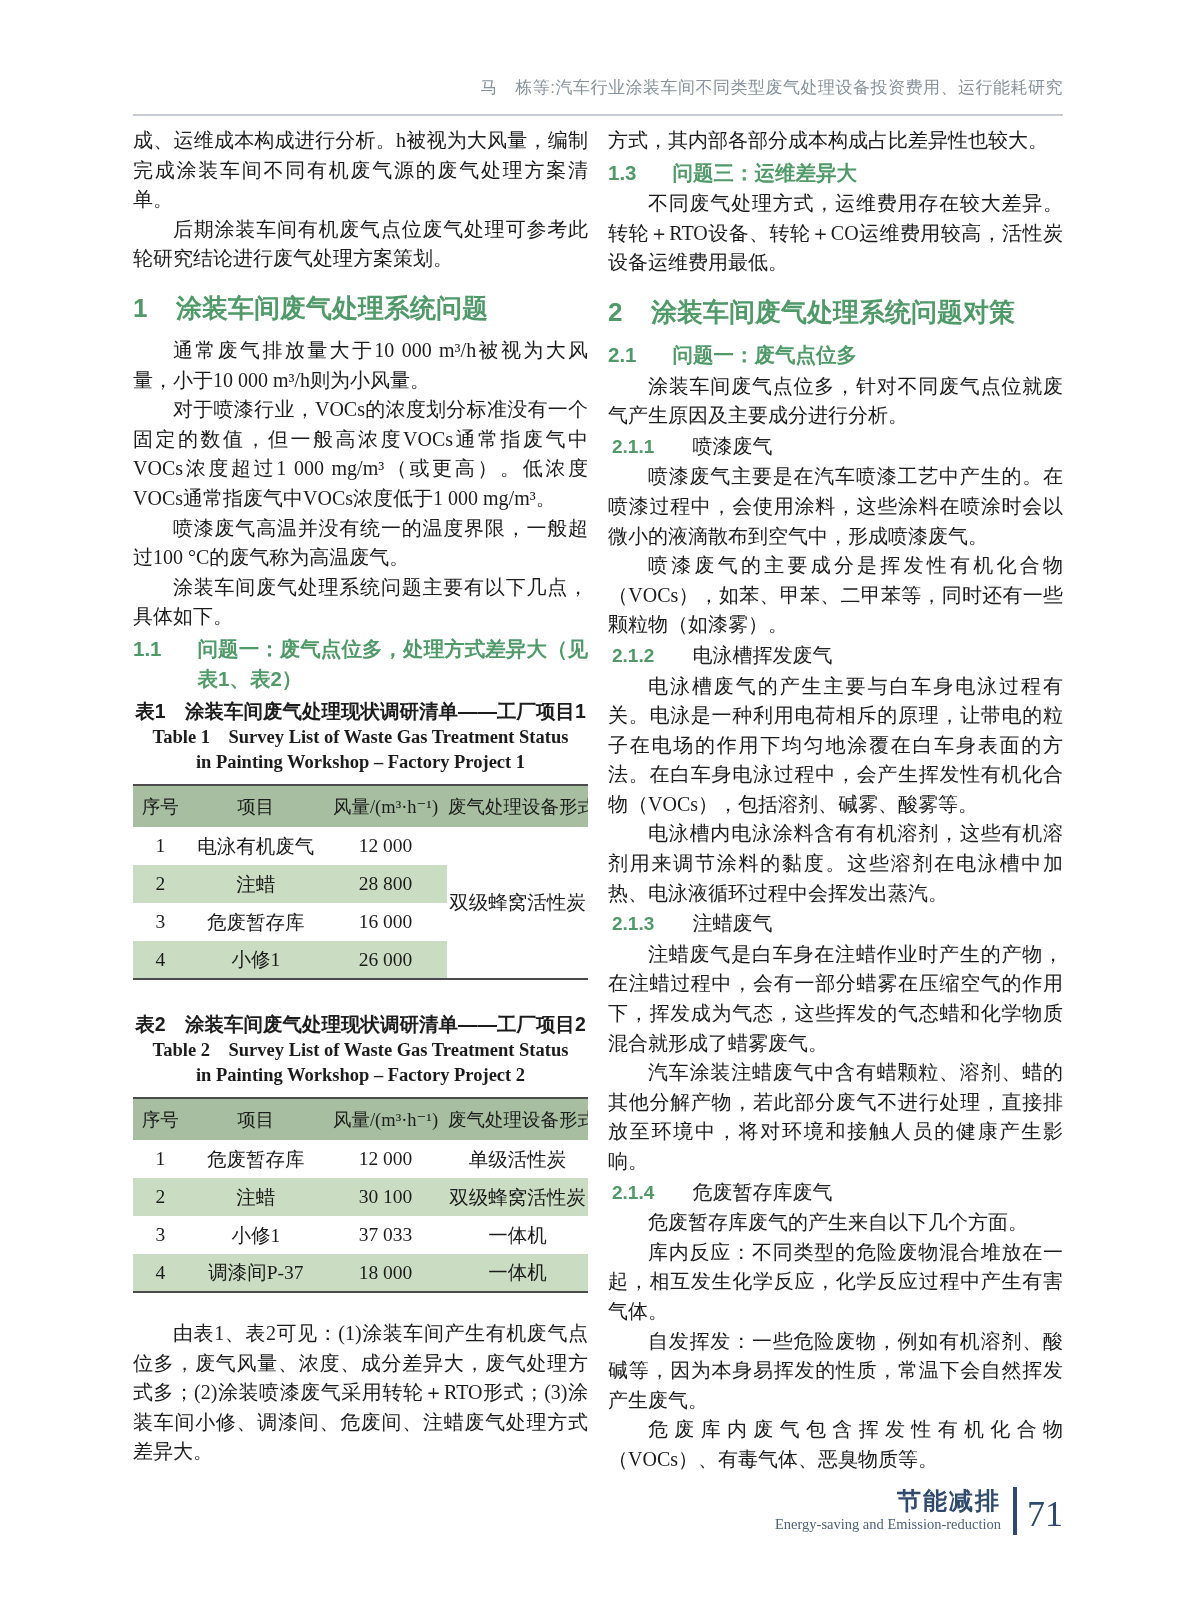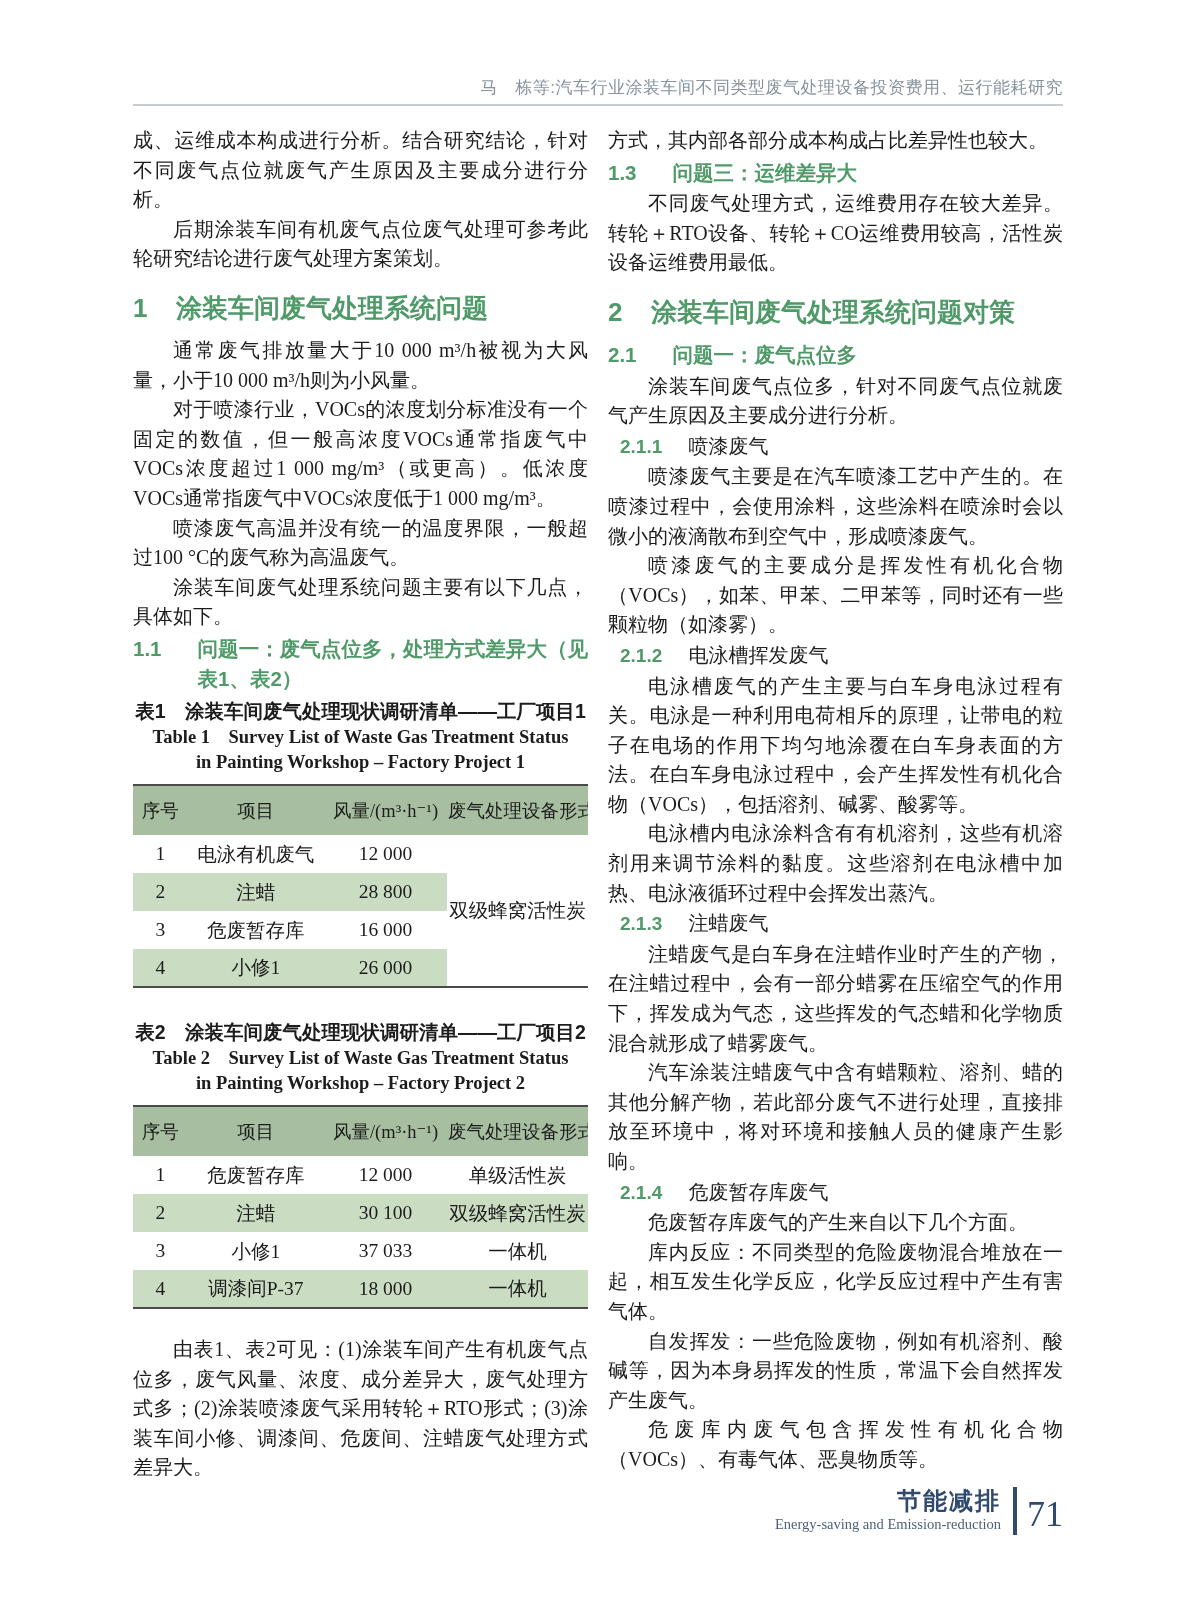--- a/index.html
+++ b/index.html
@@ -8,21 +8,21 @@
     position:relative; width:1187px; height:1600px; background:#ffffff;
     margin:0 auto; overflow:hidden;
     font-family:"Liberation Serif","DejaVu Serif",serif;
     color:#1c1c1c;
   }
   
   .running-header {
     position:absolute; top:76px; left:133px; right:124px;
     text-align:right; font-family:"Liberation Sans","DejaVu Sans",sans-serif;
     font-size:17px; color:#87929c; letter-spacing:.5px;
-    padding-bottom:5px; border-bottom:2px solid #c6ccd2;
+    padding-bottom:15px; border-bottom:2px solid #c6ccd2;
   }
   
   .columns {
     position:absolute; top:126px; left:133px; right:124px;
     display:flex; gap:20px; height:1350px; overflow:hidden;
   }
   .col { flex:1 1 0; min-width:0; }
   
   .p {
     font-size:20px; line-height:29.6px; text-align:justify;
@@ -41,21 +41,21 @@
   .h2 {
     display:flex; color:#4f9a68;
     font-family:"Liberation Sans","DejaVu Sans",sans-serif;
     font-weight:bold; font-size:20.5px; line-height:29.6px;
     margin:2px 0 2px 0; text-align:justify;
   }
   .h2 .num { flex:0 0 3.15em; }
   .h2 .txt { flex:1 1 auto; }
   
   .h3 {
-    display:flex; font-size:20px; line-height:29.6px; margin:1px 12px;
+    display:flex; font-size:20px; line-height:29.6px; margin:1px 4px;gap:12px;
   }
   .h3 .num {
     flex:0 0 3.6em; color:#4f9a68; font-weight:bold;
     font-family:"Liberation Sans","DejaVu Sans",sans-serif; font-size:19px;
   }
   .h3 .txt { color:#222; }
   
   .tbl-caption-zh {
     font-family:"Liberation Sans","DejaVu Sans",sans-serif;
     font-weight:bold; font-size:19.5px; line-height:26px;
@@ -66,21 +66,21 @@
     text-align:center; margin:1px auto 9px auto; max-width:430px;
   }
   table.data {
     width:100%; border-collapse:collapse; table-layout:fixed;
     border-top:2px solid #4b4b4b; border-bottom:2px solid #4b4b4b;
     font-size:19.5px;
   }
   table.data th {
     background:#a7bfa0; font-weight:normal; height:42px;
     white-space:nowrap; overflow:hidden; font-size:18.5px;
-    text-align:center; padding:12px 1px;
+    text-align:center; padding:0 1px;
   }
   table.data td {
     height:38px; text-align:center; padding:0 2px;
     white-space:nowrap; overflow:hidden;
   }
   table.data tr.shade td { background:#cadcc2; }
   table.data td.merged { background:#ffffff; }
   .tbl-gap { height:26px; }
   
   .footer {
@@ -99,21 +99,21 @@
 </head>
 <body>
 
 <div class="page">
 
   <div class="running-header">马　栋等:汽车行业涂装车间不同类型废气处理设备投资费用、运行能耗研究</div>
 
   <div class="columns">
 
     <div class="col">
-      <div class="p cont">成、运维成本构成进行分析。结合研究结论，针对不同废气点位就废气产生原因及主要成分进行分析。</div>
+      <div class="p cont">成、运维成本构成进行分析。h被视为大风量，编制完成涂装车间不同有机废气源的废气处理方案清单。</div>
       <div class="p">后期涂装车间有机废气点位废气处理可参考此轮研究结论进行废气处理方案策划。</div>
 
       <div class="h1">
         <span class="num">1</span>
         <span class="txt">涂装车间废气处理系统问题</span>
       </div>
 
       <div class="p">通常废气排放量大于10 000 m³/h被视为大风量，小于10 000 m³/h则为小风量。</div>
       <div class="p">对于喷漆行业，VOCs的浓度划分标准没有一个固定的数值，但一般高浓度VOCs通常指废气中VOCs浓度超过1 000 mg/m³（或更高）。低浓度VOCs通常指废气中VOCs浓度低于1 000 mg/m³。</div>
       <div class="p">喷漆废气高温并没有统一的温度界限，一般超过100 °C的废气称为高温废气。</div>

